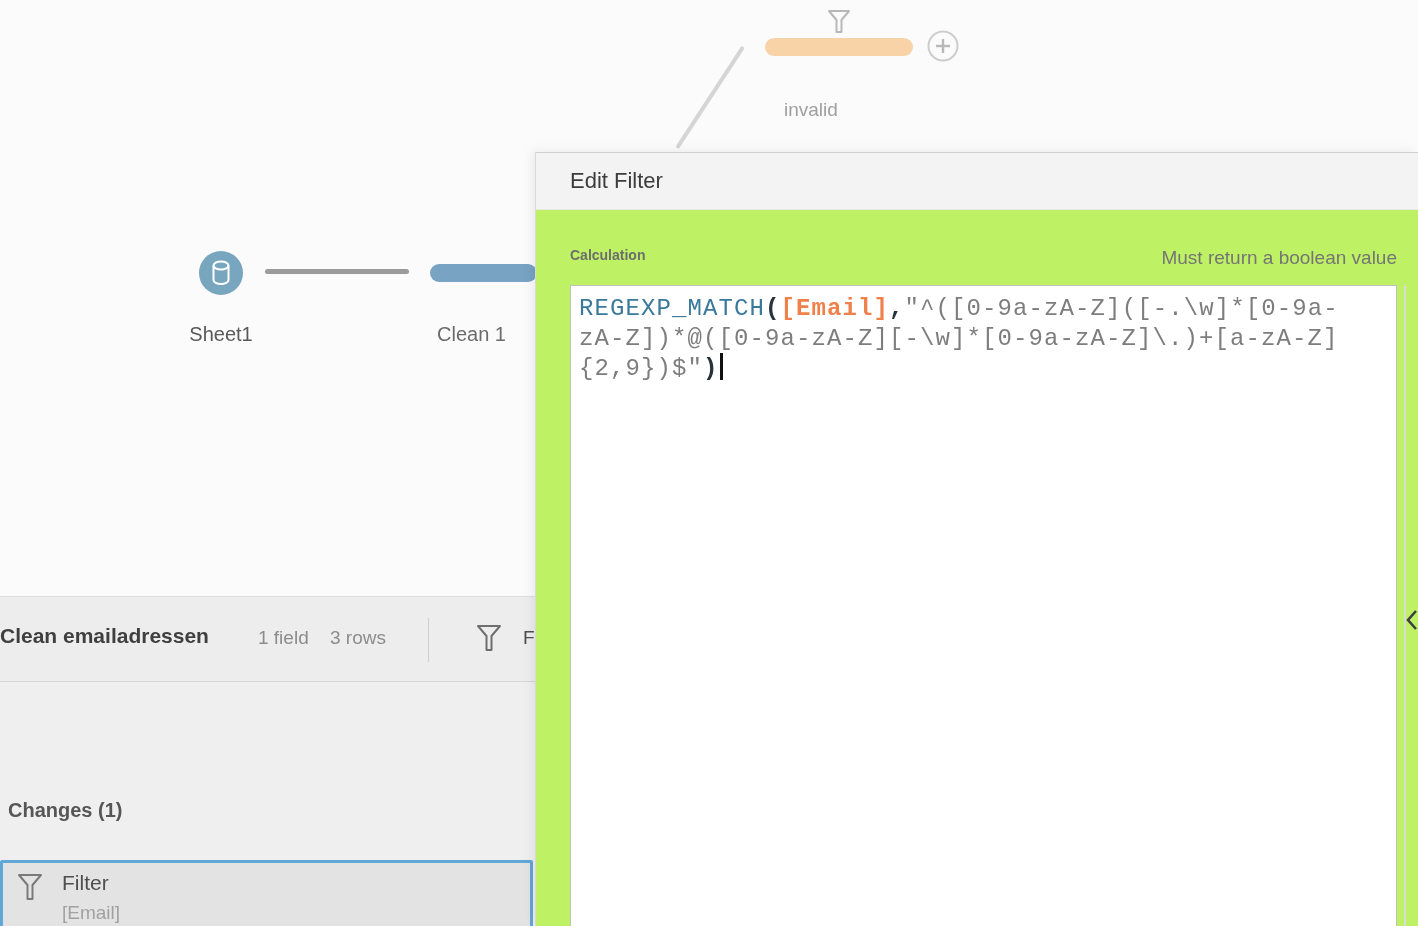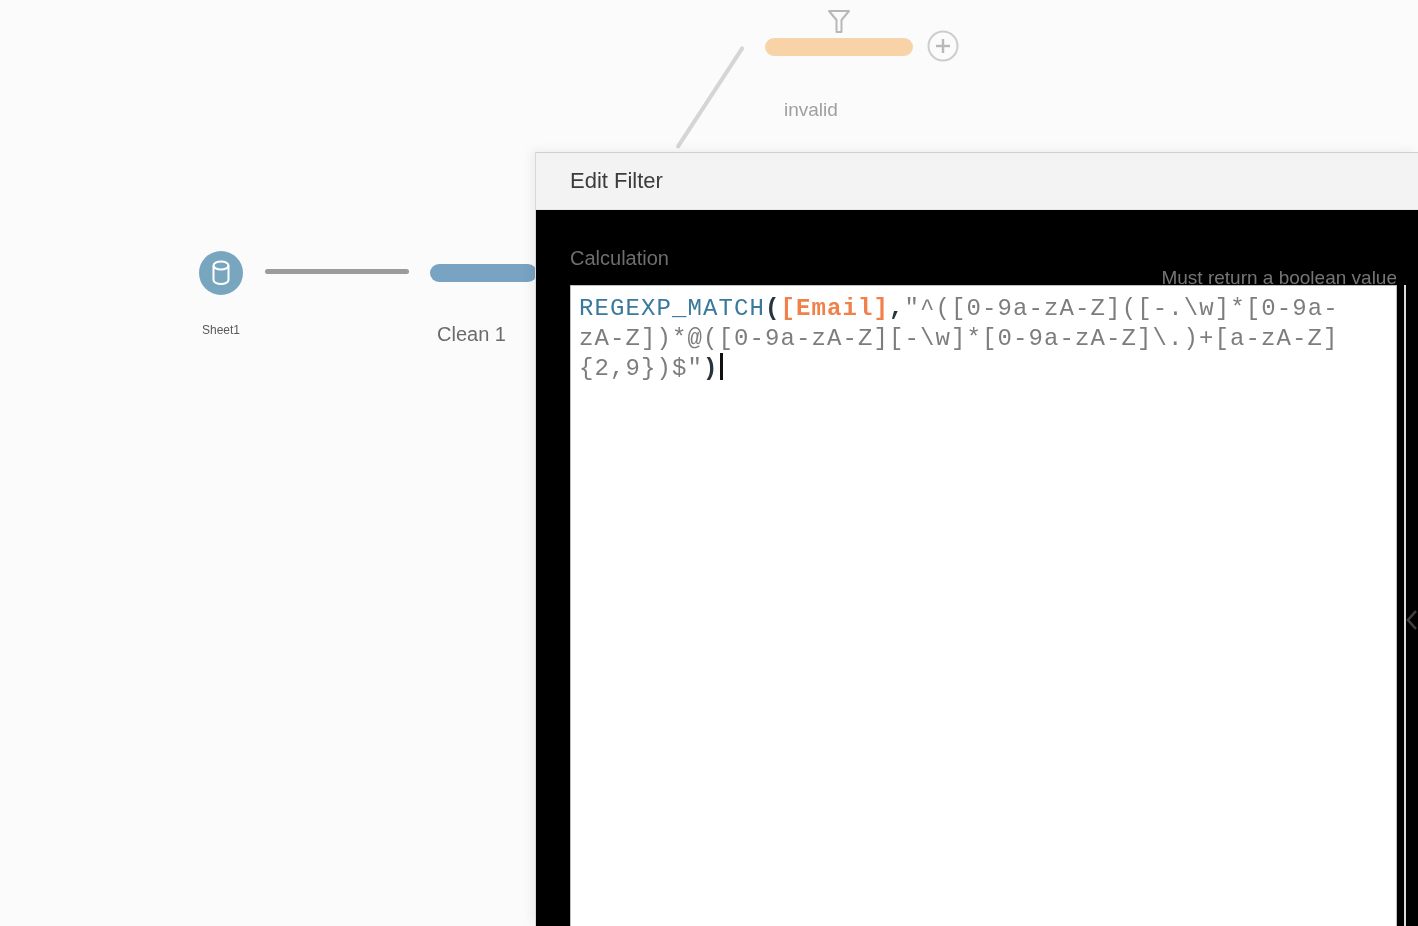--- a/index.html
+++ b/index.html
@@ -5,21 +5,21 @@
   * { margin:0; padding:0; box-sizing:border-box; }
   html,body { width:1418px; height:926px; overflow:hidden; }
   body { font-family:"Liberation Sans", sans-serif; background:#fbfbfb; position:relative; }
 
   
   .canvas { position:absolute; inset:0; background:#fbfbfb; }
 
   .node-circle { position:absolute; left:199px; top:251px; width:44px; height:44px;
     border-radius:50%; background:#79a6bf; display:flex; align-items:center; justify-content:center; }
   .sheet1-label { position:absolute; left:169px; top:323px; width:104px; text-align:center;
-    font-size:12px; color:#595959; }
+    font-size:20px; color:#595959; }
   .connector-h { position:absolute; left:265px; top:269px; width:144px; height:5px;
     background:#9b9b9b; border-radius:3px; }
   .clean1-bar { position:absolute; left:430px; top:264px; width:107px; height:18px;
     background:#78a3c3; border-radius:9px; }
   .clean1-label { position:absolute; left:437px; top:323px; font-size:20px; color:#6b6b6b; white-space:nowrap; }
 
   .connector-diag { position:absolute; left:677px; top:146px; width:121px; height:4px;
     background:#d5d5d5; border-radius:2px; transform:rotate(-56.8deg); transform-origin:0 50%; }
 
   .invalid-bar { position:absolute; left:765px; top:38px; width:148px; height:18px;
@@ -43,27 +43,27 @@
   .changes-area { position:relative; height:244px; background:#efefef; }
   .changes-heading { position:absolute; left:8px; top:117px; font-size:20px; font-weight:bold; color:#565656; }
 
   .change-card { position:absolute; left:0; top:178px; width:533px; height:130px;
     background:#e3e3e3; border:3px solid #61a7d8; border-radius:2px; overflow:hidden; cursor:pointer; }
   .change-funnel { position:absolute; left:13px; top:9px; }
   .change-title { position:absolute; left:59px; top:8px; font-size:21px; color:#4e4e4e; }
   .change-field { position:absolute; left:59px; top:39px; font-size:19px; color:#a2a2a2; }
 
   
-  .dialog { position:absolute; left:535px; top:152px; width:883px; height:774px; background:#000000;
+  .dialog { position:absolute; left:535px; top:152px; width:883px; height:774px; background:#bef264;
     border-left:1px solid #d9d9d9; border-top:1px solid #cfcfcf;
     box-shadow:-4px -2px 10px rgba(0,0,0,0.06); }
   .dialog-header { position:relative; height:57px; background:#f3f3f3; border-bottom:1px solid #e7e7e7; }
   .dialog-title { position:absolute; left:34px; top:15px; font-size:22px; color:#3c3c3c; }
-  .calc-label { position:absolute; left:34px; top:94px; font-size:20px; color:#6e6e6e; }
-  .calc-hint { position:absolute; right:21px; top:94px; font-size:19px; color:#757575;margin-top:20px; }
+  .calc-label { position:absolute; left:34px; top:94px; font-size:14px; color:#6e6e6e;font-weight:bold; }
+  .calc-hint { position:absolute; right:21px; top:94px; font-size:19px; color:#757575; }
 
   .code-editor { position:absolute; left:34px; top:132px; width:827px; bottom:-2px;
     border:1px solid #bfbfbf; background:#ffffff; padding:8px 8px; cursor:text; }
   .code-editor pre { font-family:"Liberation Mono","DejaVu Sans Mono",monospace;
     font-size:24px; letter-spacing:1.1px; line-height:29.5px;
     white-space:pre-wrap; word-break:break-all; }
   .tok-function { color:#39799c; font-weight:normal; }
   .tok-field { color:#f0814b; font-weight:bold; }
   .tok-plain { color:#27333d; font-weight:bold; }
   .tok-string { color:#7d7d7d; }
@@ -107,21 +107,47 @@
   <span class="plus-btn">
     <svg width="32" height="32" viewBox="0 0 32 32">
       <circle cx="16" cy="16" r="14.5" fill="none" stroke="#cdcdcd" stroke-width="2"></circle>
       <line x1="9" y1="16" x2="23" y2="16" stroke="#b8b8b8" stroke-width="2.4"></line>
       <line x1="16" y1="9" x2="16" y2="23" stroke="#b8b8b8" stroke-width="2.4"></line>
     </svg>
   </span>
 </div>
 
 <div class="profile-panel">
+  <div class="profile-header">
+    <span class="profile-title">Clean emailadressen</span>
+    <span class="profile-fields">1 field</span>
+    <span class="profile-rows">3 rows</span>
+    <span class="profile-divider"></span>
+    <span class="profile-funnel">
+      <svg width="28" height="30" viewBox="0 0 28 30">
+        <path d="M3 3 H25 L16.5 13 V27 H11.5 V13 Z" fill="none" stroke="#6f6f6f" stroke-width="2" stroke-linejoin="round"></path>
+      </svg>
+    </span>
+    <span class="profile-filter-label">F</span>
+  </div>
 
+  <div class="changes-area">
+    <div class="changes-heading">Changes (1)</div>
+
+    <div class="change-card">
+      <span class="change-funnel">
+        <svg width="28" height="30" viewBox="0 0 28 30">
+          <path d="M3 3 H25 L16.5 13 V27 H11.5 V13 Z" fill="none" stroke="#7a7a7a" stroke-width="2" stroke-linejoin="round"></path>
+        </svg>
+      </span>
+      <div class="change-title">Filter</div>
+      <div class="change-field">[Email]</div>
+
+    </div>
+  </div>
 </div>
 
 <div class="dialog">
   <div class="dialog-header">
     <span class="dialog-title">Edit Filter</span>
   </div>
   <span class="calc-label">Calculation</span>
   <span class="calc-hint">Must return a boolean value</span>
 
   <div class="code-editor">

